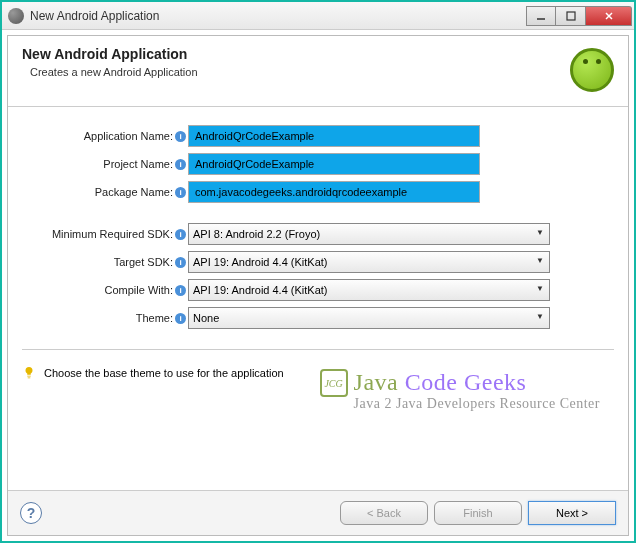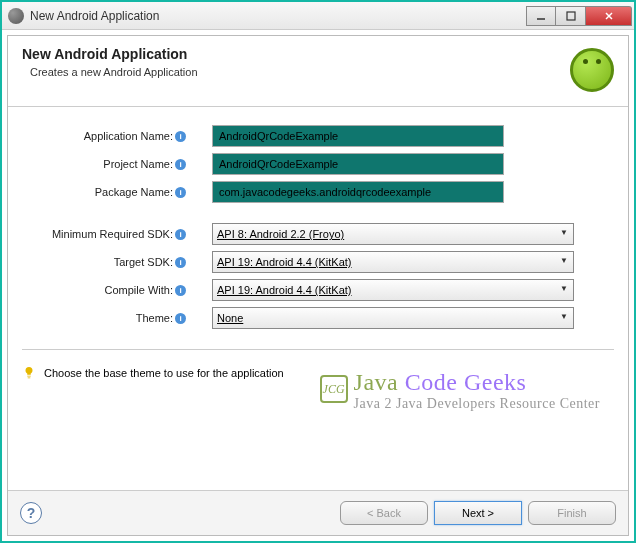--- a/index.html
+++ b/index.html
@@ -22,41 +22,41 @@
     
     .header { padding: 10px 14px 14px; border-bottom: 1px solid #ccc; display: flex; align-items: flex-start; background: #fff; }
     .header-text { flex: 1; }
     .header-title { font-size: 14px; font-weight: bold; color: #222; margin-bottom: 4px; }
     .header-desc { font-size: 11px; color: #333; padding-left: 8px; }
     .header-icon { width: 44px; height: 44px; border-radius: 50%; background: radial-gradient(circle at 35% 30%, #b5e853, #7cb518); border: 3px solid #5a8c0e; position: relative; margin-top: 2px; }
     .header-icon::before { content: ""; position: absolute; top: 8px; left: 10px; width: 5px; height: 5px; background: #3a5c05; border-radius: 50%; }
     .header-icon::after { content: ""; position: absolute; top: 8px; right: 10px; width: 5px; height: 5px; background: #3a5c05; border-radius: 50%; }
     
     .form { padding: 18px 14px 8px; }
-    .form-row { display: flex; align-items: center; margin-bottom: 6px; gap: 24px; }
+    .form-row { display: flex; align-items: center; margin-bottom: 6px; }
     .form-label { width: 166px; text-align: right; padding-right: 2px; color: #222; font-size: 11px; }
     .info-icon { display: inline-flex; width: 11px; height: 11px; border-radius: 50%; background: #4a90d9; color: #fff; font-size: 8px; font-weight: bold; align-items: center; justify-content: center; margin-left: 2px; vertical-align: middle; cursor: pointer; }
-    .form-input { flex: 1; max-width: 292px; height: 22px; border: 1px solid #aaa; padding: 2px 6px; font-size: 11px; background: #0f766e; }
+    .form-input { flex: 1; max-width: 292px; height: 22px; border: 1px solid #aaa; padding: 2px 6px; font-size: 11px; background: #0ea5e9; }
     .form-select { flex: 1; max-width: 362px; height: 22px; border: 1px solid #888; padding: 2px 4px; font-size: 11px; background: linear-gradient(#fdfdfd, #e8e8e8); appearance: none; position: relative; }
     .select-wrap { flex: 1; max-width: 362px; position: relative; }
     .select-wrap::after { content: "▼"; position: absolute; right: 6px; top: 5px; font-size: 8px; color: #333; pointer-events: none; }
-    .select-wrap .form-select { width: 100%; max-width: none; padding-right: 18px; text-decoration: underline; }
+    .select-wrap .form-select { width: 100%; max-width: none; padding-right: 18px; }
     
     .gap { height: 14px; }
     
     .hr { border: none; border-top: 1px solid #ccc; margin: 6px 14px; }
     
     .hint { padding: 10px 14px; display: flex; align-items: center; gap: 8px; }
     .bulb-icon { width: 14px; height: 14px; color: #e6b800; }
     
     .watermark { position: absolute; right: 28px; bottom: 78px; opacity: 0.85; font-family: Georgia, serif; }
     .watermark-main { font-size: 24px; color: #7a9935; letter-spacing: 0.5px; }
     .watermark-main .cg { color: #8b5cf6; }
     .watermark-sub { font-size: 14px; color: #888; letter-spacing: 0.5px; }
-    .watermark-badge { position: absolute; left: -34px; top: 6px; width: 28px; height: 28px; border: 2px solid #7a9935; border-radius: 4px; display: flex; align-items: center; justify-content: center; color: #7a9935; font-size: 12px; font-style: italic; background: rgba(255,255,255,0.8); }
+    .watermark-badge { position: absolute; left: -34px; top: 0; width: 28px; height: 28px; border: 2px solid #7a9935; border-radius: 4px; display: flex; align-items: center; justify-content: center; color: #7a9935; font-size: 10px; font-style: italic; background: rgba(255,255,255,0.8); }
     
     .footer { border-top: 1px solid #ccc; padding: 10px 12px; display: flex; align-items: center; gap: 6px; background: #f4f4f4; }
     .help-icon { width: 22px; height: 22px; border: 1.5px solid #5a7ca8; border-radius: 50%; display: flex; align-items: center; justify-content: center; color: #5a7ca8; font-size: 14px; font-weight: bold; cursor: pointer; background: #fff; }
     .spacer { flex: 1; }
     .btn { min-width: 88px; height: 24px; border: 1px solid #999; background: linear-gradient(#fafafa, #e3e3e3); font-size: 11px; cursor: pointer; padding: 0 10px; }
     .btn:disabled { color: #999; cursor: default; border-radius: 6px; }
     .btn.primary { border: 1px solid #4a90d9; box-shadow: 0 0 2px rgba(74,144,217,0.5); }
     
     .pos-rel { position: relative; flex: 1; }
   </style>
@@ -188,20 +188,20 @@
           </div>
           <div class="watermark-sub">Java 2 Java Developers Resource Center</div>
         </div>
 
       </div>
 
       <div class="footer">
         <div class="help-icon">?</div>
         <div class="spacer"></div>
         <button class="btn" disabled="">&lt; Back</button>
+        <button class="btn" disabled="">Finish</button>
         <button class="btn primary">Next &gt;</button>
-        <button class="btn" disabled="">Finish</button>
       </div>
 
     </div>
   </div>
 
 </div>
 
 </body></html>

